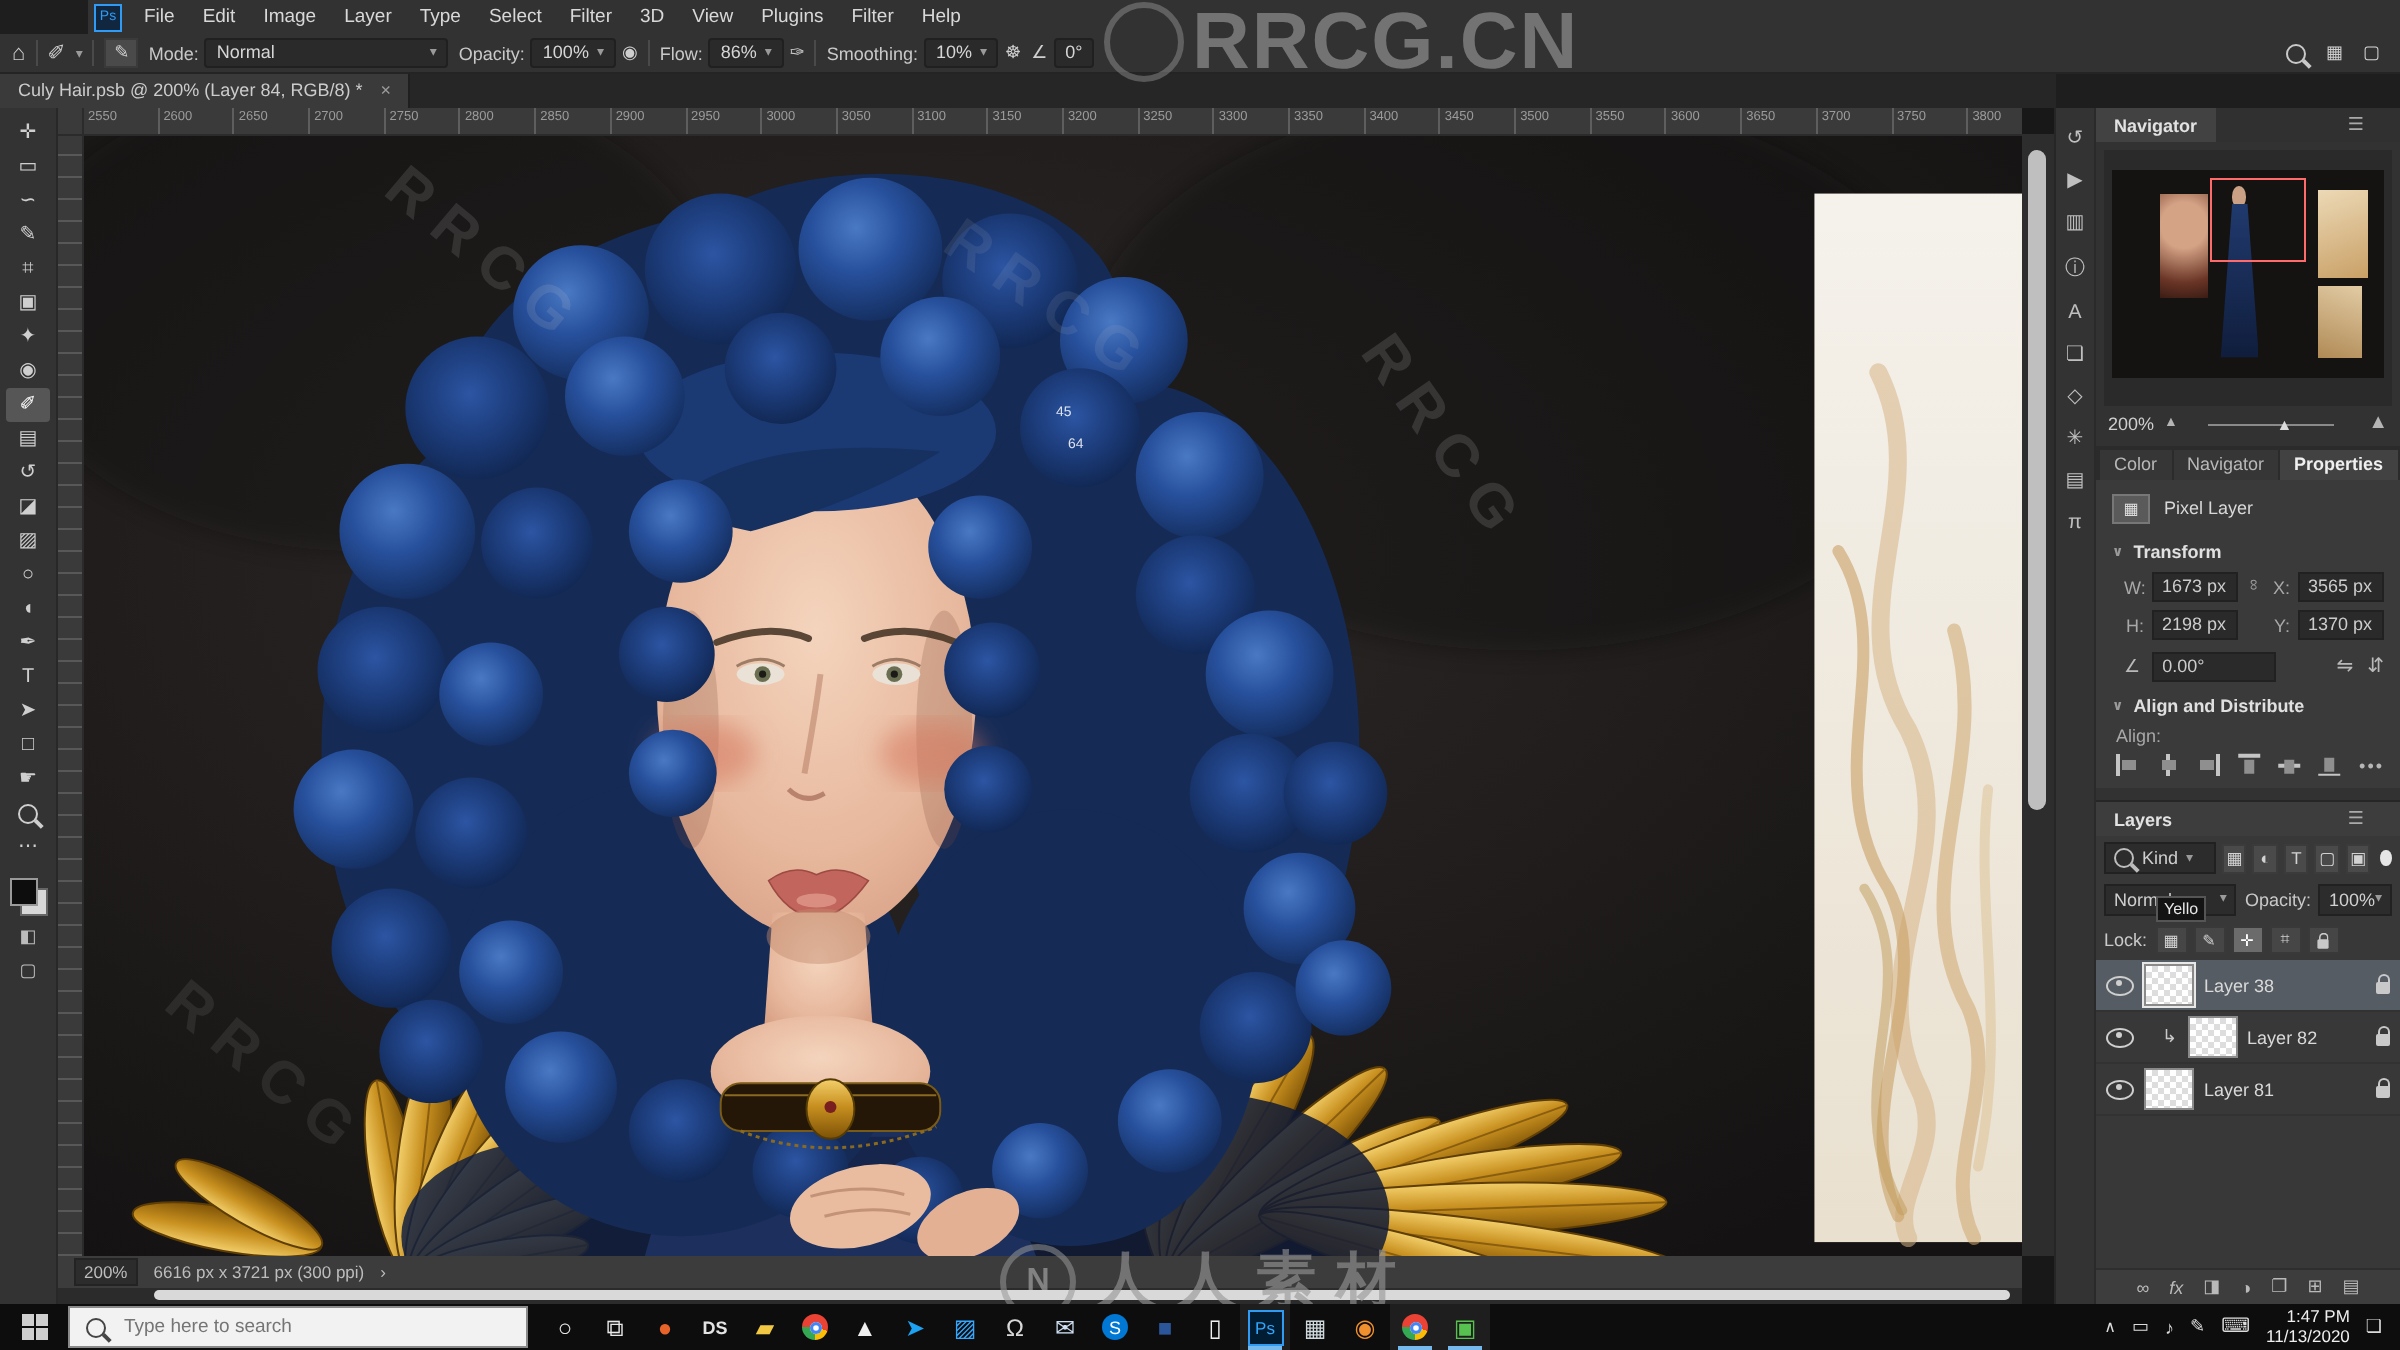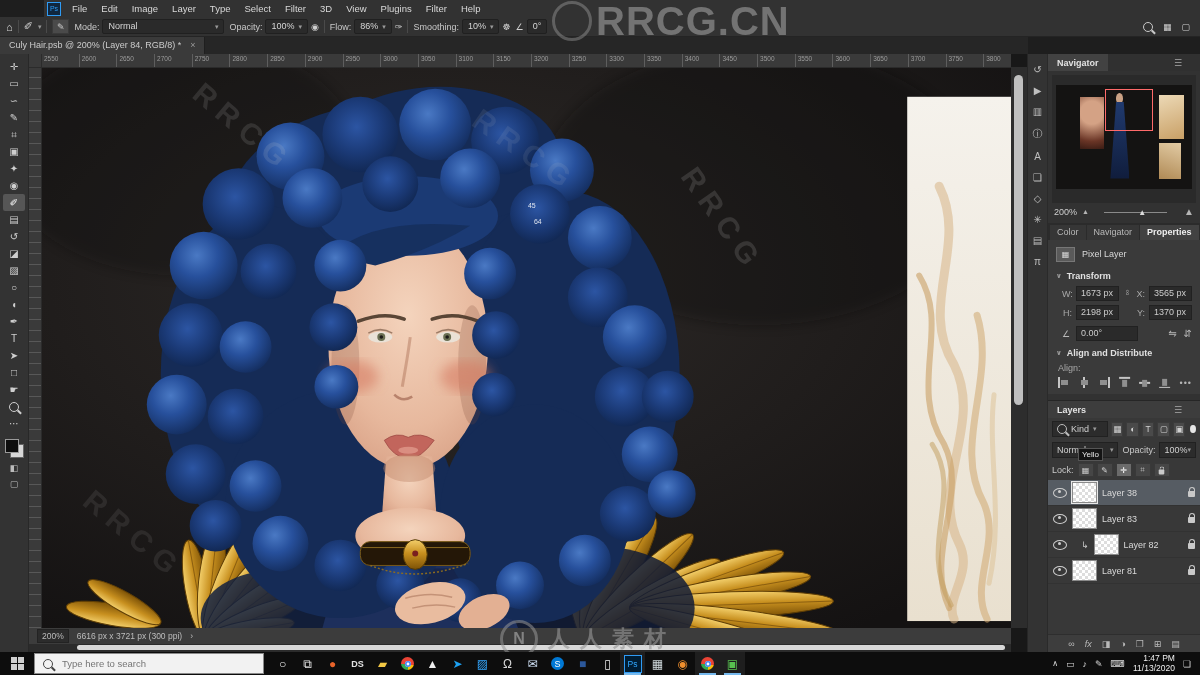--- a/index.html
+++ b/index.html
@@ -136,21 +136,21 @@
   .ds-badge{color:#e3e3e3;font-size:9px;font-weight:bold;letter-spacing:0;}
   .tray{margin-left:auto;display:flex;align-items:center;gap:8px;padding:0 9px;color:#dcdcdc;font-size:10px;}
   .clock{text-align:right;font-size:8.5px;line-height:9.5px;color:#efefef;}
   
   .wm-top{position:absolute;top:-2px;left:552px;z-index:40;display:flex;align-items:center;gap:4px;pointer-events:none;}
   .wm-top .ring{width:34px;height:34px;border:3px solid rgba(170,170,170,.38);border-radius:50%;}
   .wm-top .txt{font-size:40px;font-weight:bold;color:rgba(175,175,175,.52);letter-spacing:1px;line-height:46px;}
   .wm-bottom{position:absolute;top:620px;left:500px;z-index:40;display:flex;align-items:center;gap:10px;pointer-events:none;}
   .wm-bottom .ring{width:32px;height:32px;border:3px solid rgba(150,150,150,.55);border-radius:50%;color:rgba(160,160,160,.7);
                    display:flex;align-items:center;justify-content:center;font-size:16px;font-weight:bold;}
-  .wm-bottom .txt{font-size:22px;font-weight:bold;color:rgba(150,150,150,.62);letter-spacing:10px;}
+  .wm-bottom .txt{font-size:30px;font-weight:bold;color:rgba(150,150,150,.62);letter-spacing:10px;}
 </style>
 </head>
 <body>
 
 <div class="app">
 
   <div class="menubar">
     <span class="ps-logo">Ps</span>
     <span style="display:flex;">
         <span class="menu-item">File</span>
@@ -716,26 +716,20 @@
           <div class="tip">Yello</div>
           <div class="layer-list">
               <div class="layer-row sel">
                 <span class="eye"></span>
                 <span class="lthumb"></span>
                 <span class="lname">Layer 38</span>
                 <span class="lck"></span>
               </div>
               <div class="layer-row">
                 <span class="eye"></span>
-                <span class="lthumb"></span>
-                <span class="lname">Layer 83</span>
-                <span class="lck"></span>
-              </div>
-              <div class="layer-row">
-                <span class="eye"></span>
                 <span class="clip-arrow">↳</span>
                 <span class="lthumb"></span>
                 <span class="lname">Layer 82</span>
                 <span class="lck"></span>
               </div>
               <div class="layer-row">
                 <span class="eye"></span>
                 <span class="lthumb"></span>
                 <span class="lname">Layer 81</span>
                 <span class="lck"></span>

